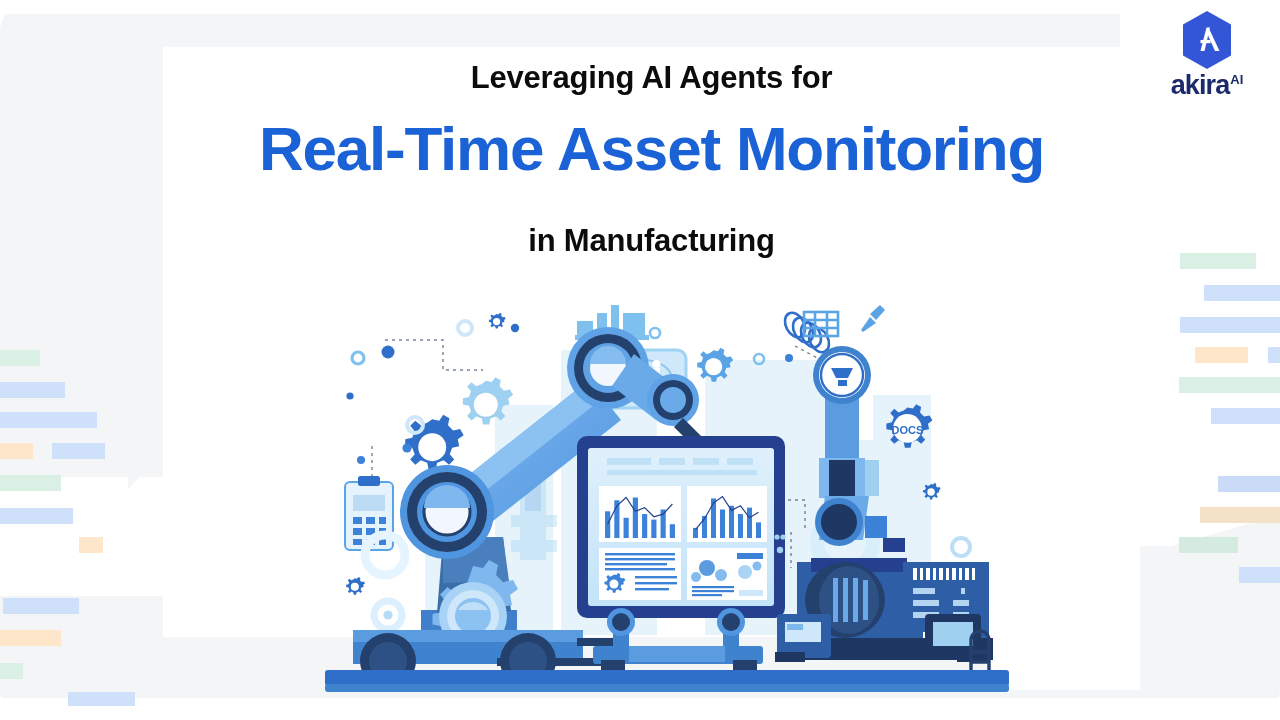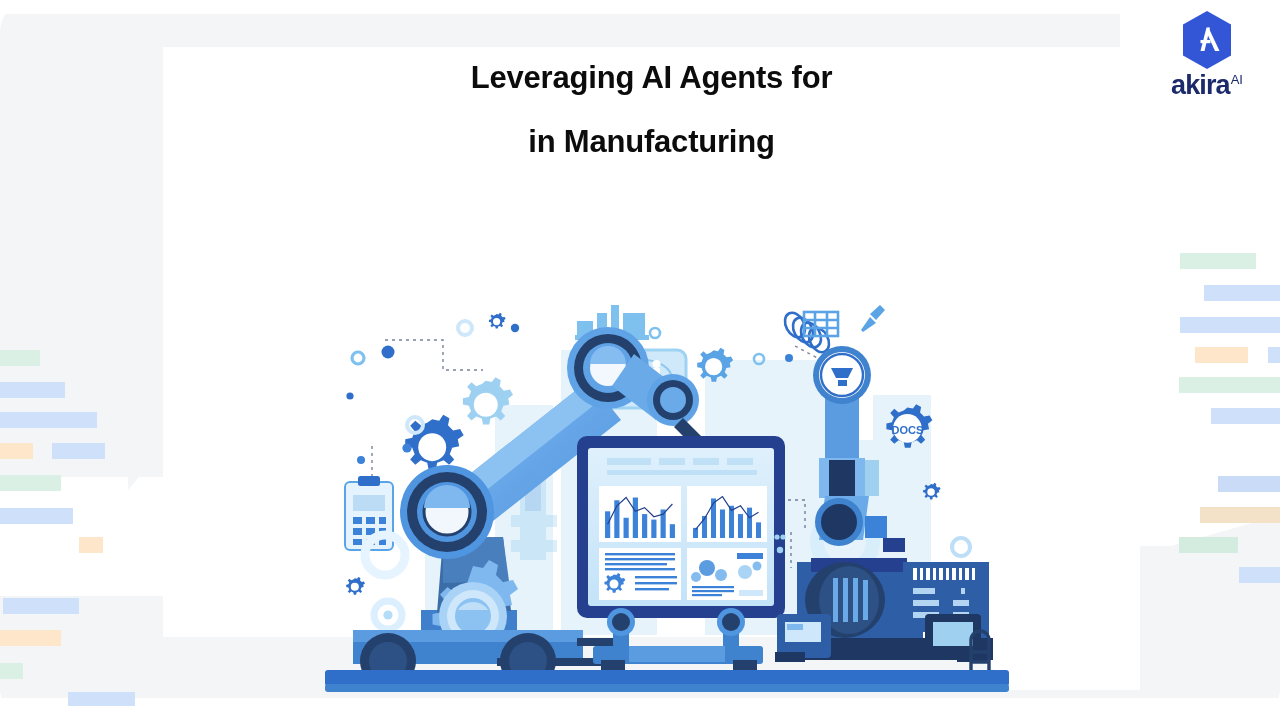--- a/index.html
+++ b/index.html
@@ -25,28 +25,28 @@
   
   .card{position:absolute;left:163px;top:47px;width:977px;height:590px;background:#ffffff;}
 
   
   .headline{position:absolute;left:163px;top:52px;width:977px;text-align:center;}
   .kicker{font-size:31px;font-weight:700;color:#0c0c0c;letter-spacing:-.2px;line-height:1.0;
     margin:0;padding-top:10px;}
   .title{font-size:62px;font-weight:700;color:#1a62d6;letter-spacing:-1.2px;line-height:1.0;
     margin:0;padding-top:25px;white-space:nowrap;}
   .subtitle{font-size:31px;font-weight:700;color:#0c0c0c;letter-spacing:-.2px;line-height:1.0;
-    margin:0;padding-top:33px;}
+    margin:12px;padding-top:33px;}
 
   
   .logo{position:absolute;right:18px;top:10px;width:110px;text-align:center;}
   .logo-mark{width:56px;height:60px;margin:0 auto;display:block;}
   .logo-word{display:flex;align-items:flex-start;justify-content:center;margin-top:2px;}
   .logo-akira{font-size:27px;font-weight:700;color:#1b2a6b;letter-spacing:-.9px;line-height:1;}
-  .logo-ai{font-size:13px;font-weight:400;color:#1b2a6b;line-height:1;margin-top:1px;margin-left:1px;}
+  .logo-ai{font-size:13px;font-weight:700;color:#1b2a6b;line-height:1;margin-top:1px;margin-left:1px;}
 
   
   .deco{position:absolute;}
 
   
   .illus{position:absolute;left:325px;top:300px;width:690px;height:400px;}
 </style>
 </head>
 <body>
 
@@ -85,20 +85,21 @@
       <div class="deco" style="left: 1179px; top: 377px; width: 101px; height: 16px; background: rgb(218, 240, 228);"></div>
       <div class="deco" style="left: 1211px; top: 408px; width: 69px; height: 16px; background: rgb(207, 224, 250);"></div>
       <div class="deco" style="left: 1218px; top: 476px; width: 62px; height: 16px; background: rgb(201, 219, 246);"></div>
       <div class="deco" style="left: 1200px; top: 507px; width: 80px; height: 16px; background: rgb(244, 226, 200);"></div>
       <div class="deco" style="left: 1179px; top: 537px; width: 59px; height: 16px; background: rgb(212, 236, 224);"></div>
       <div class="deco" style="left: 1239px; top: 567px; width: 41px; height: 16px; background: rgb(207, 224, 250);"></div>
     </div>
 
   <div class="headline">
     <div class="kicker">Leveraging AI Agents for</div>
+    <div class="title">Real-Time Asset Monitoring</div>
     <div class="subtitle">in Manufacturing</div>
   </div>
 
   <div class="logo">
     <svg class="logo-mark" viewBox="0 0 56 60">
       <path d="M28 1 L52 14.5 L52 45.5 L28 59 L4 45.5 L4 14.5 Z" fill="#3356d6" rx="6"></path>
       <path d="M21.5 41 L27.5 17.5 L31 17.5 L25.5 41 Z" fill="#ffffff"></path>
       <path d="M29.5 17.5 L40.5 41 L36 41 L27 21 Z" fill="#ffffff"></path>
       <rect x="21.5" y="30" width="10" height="3.2" fill="#ffffff"></rect>
     </svg>

